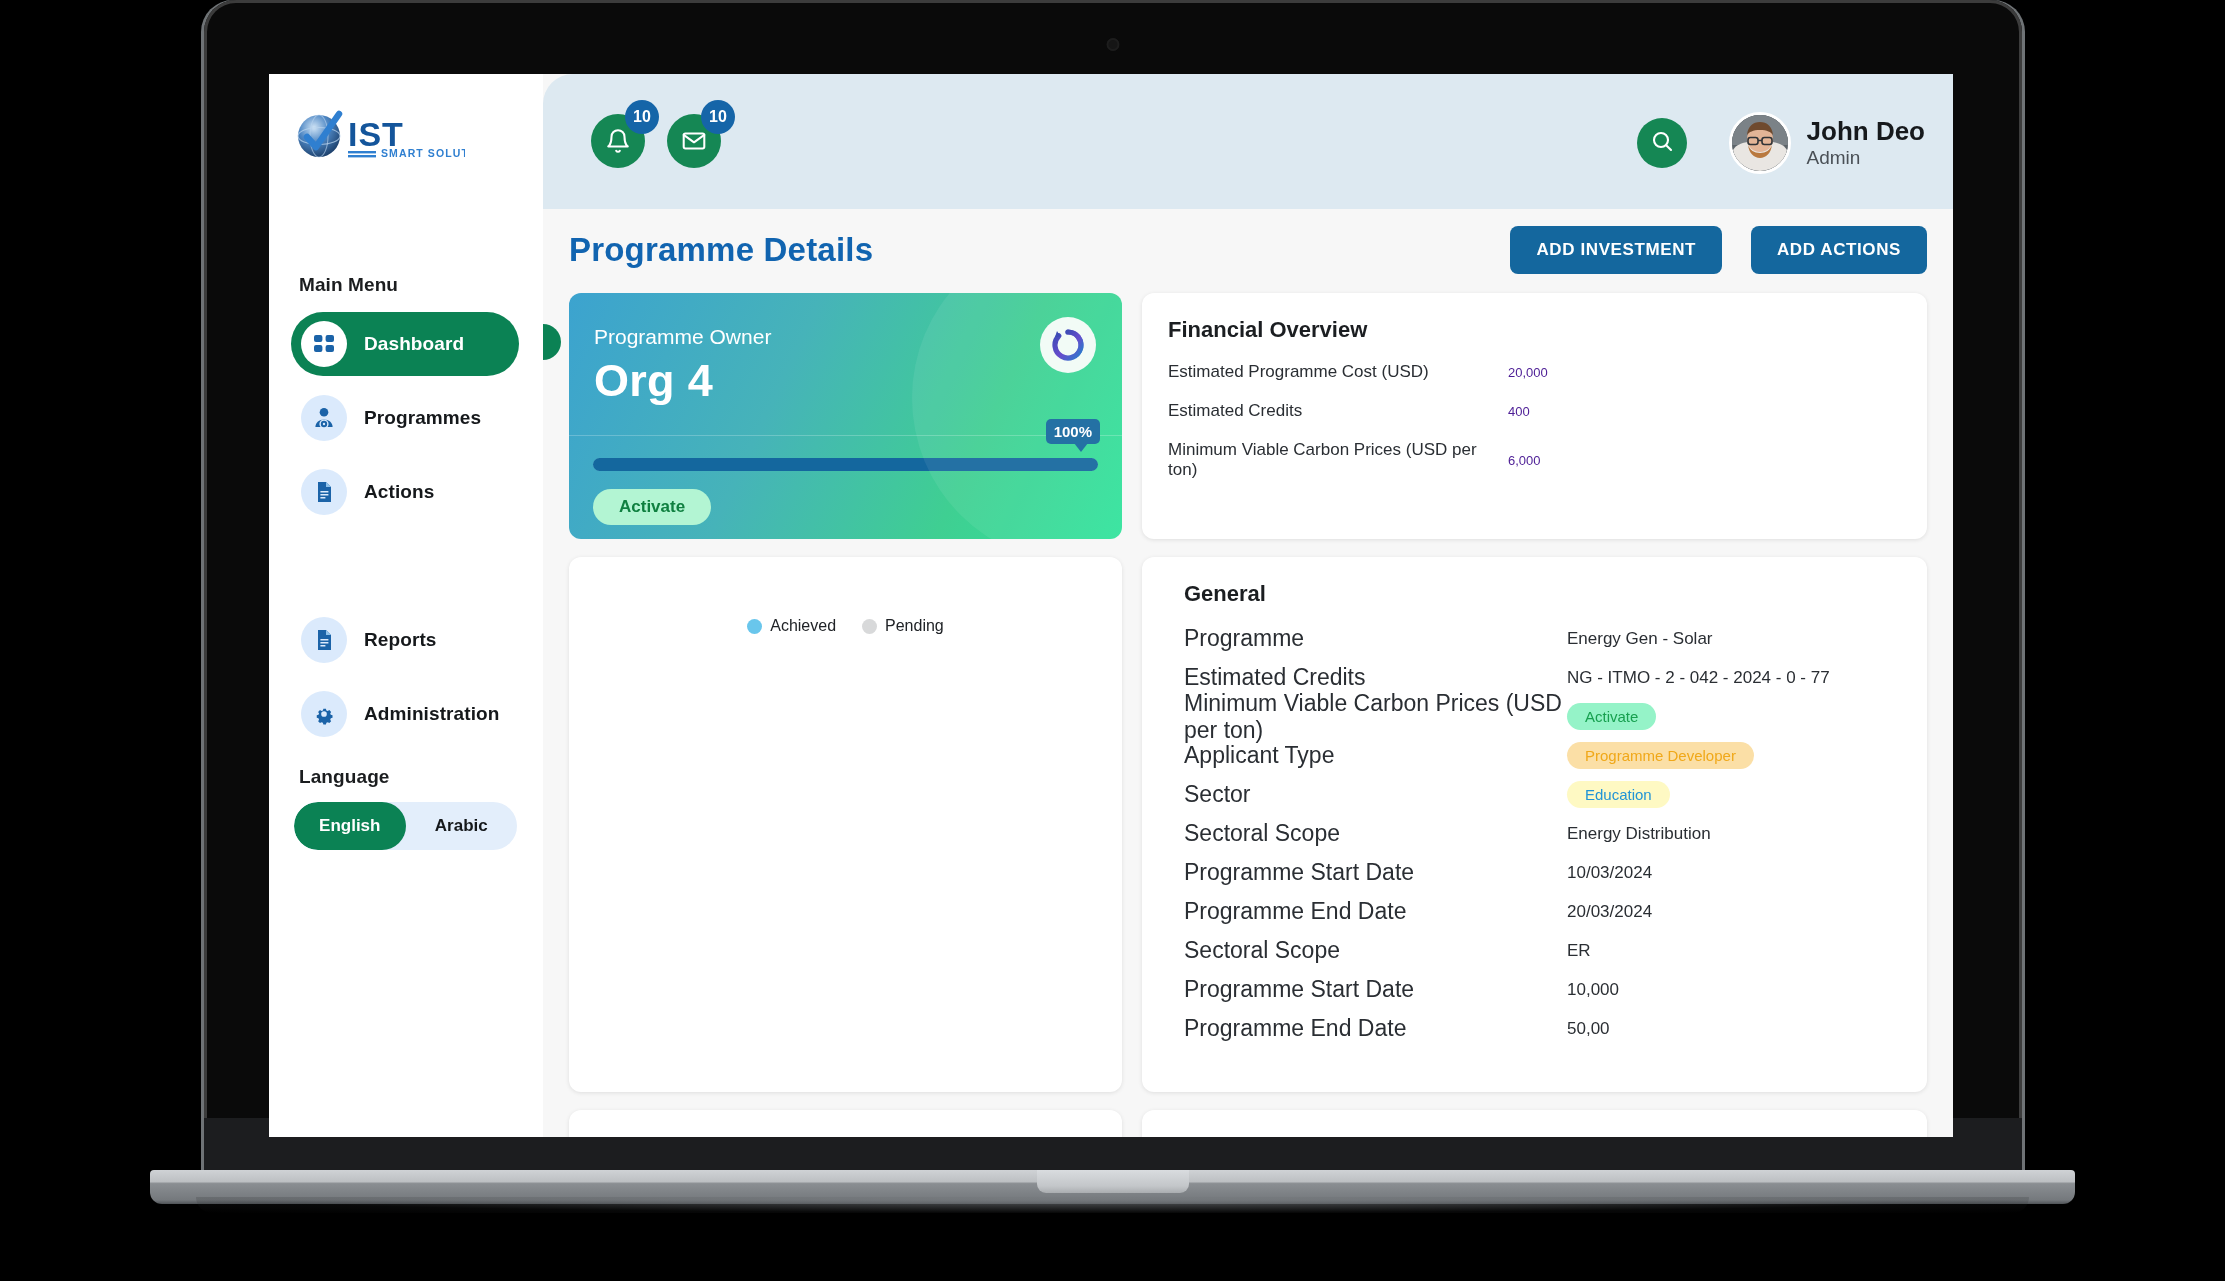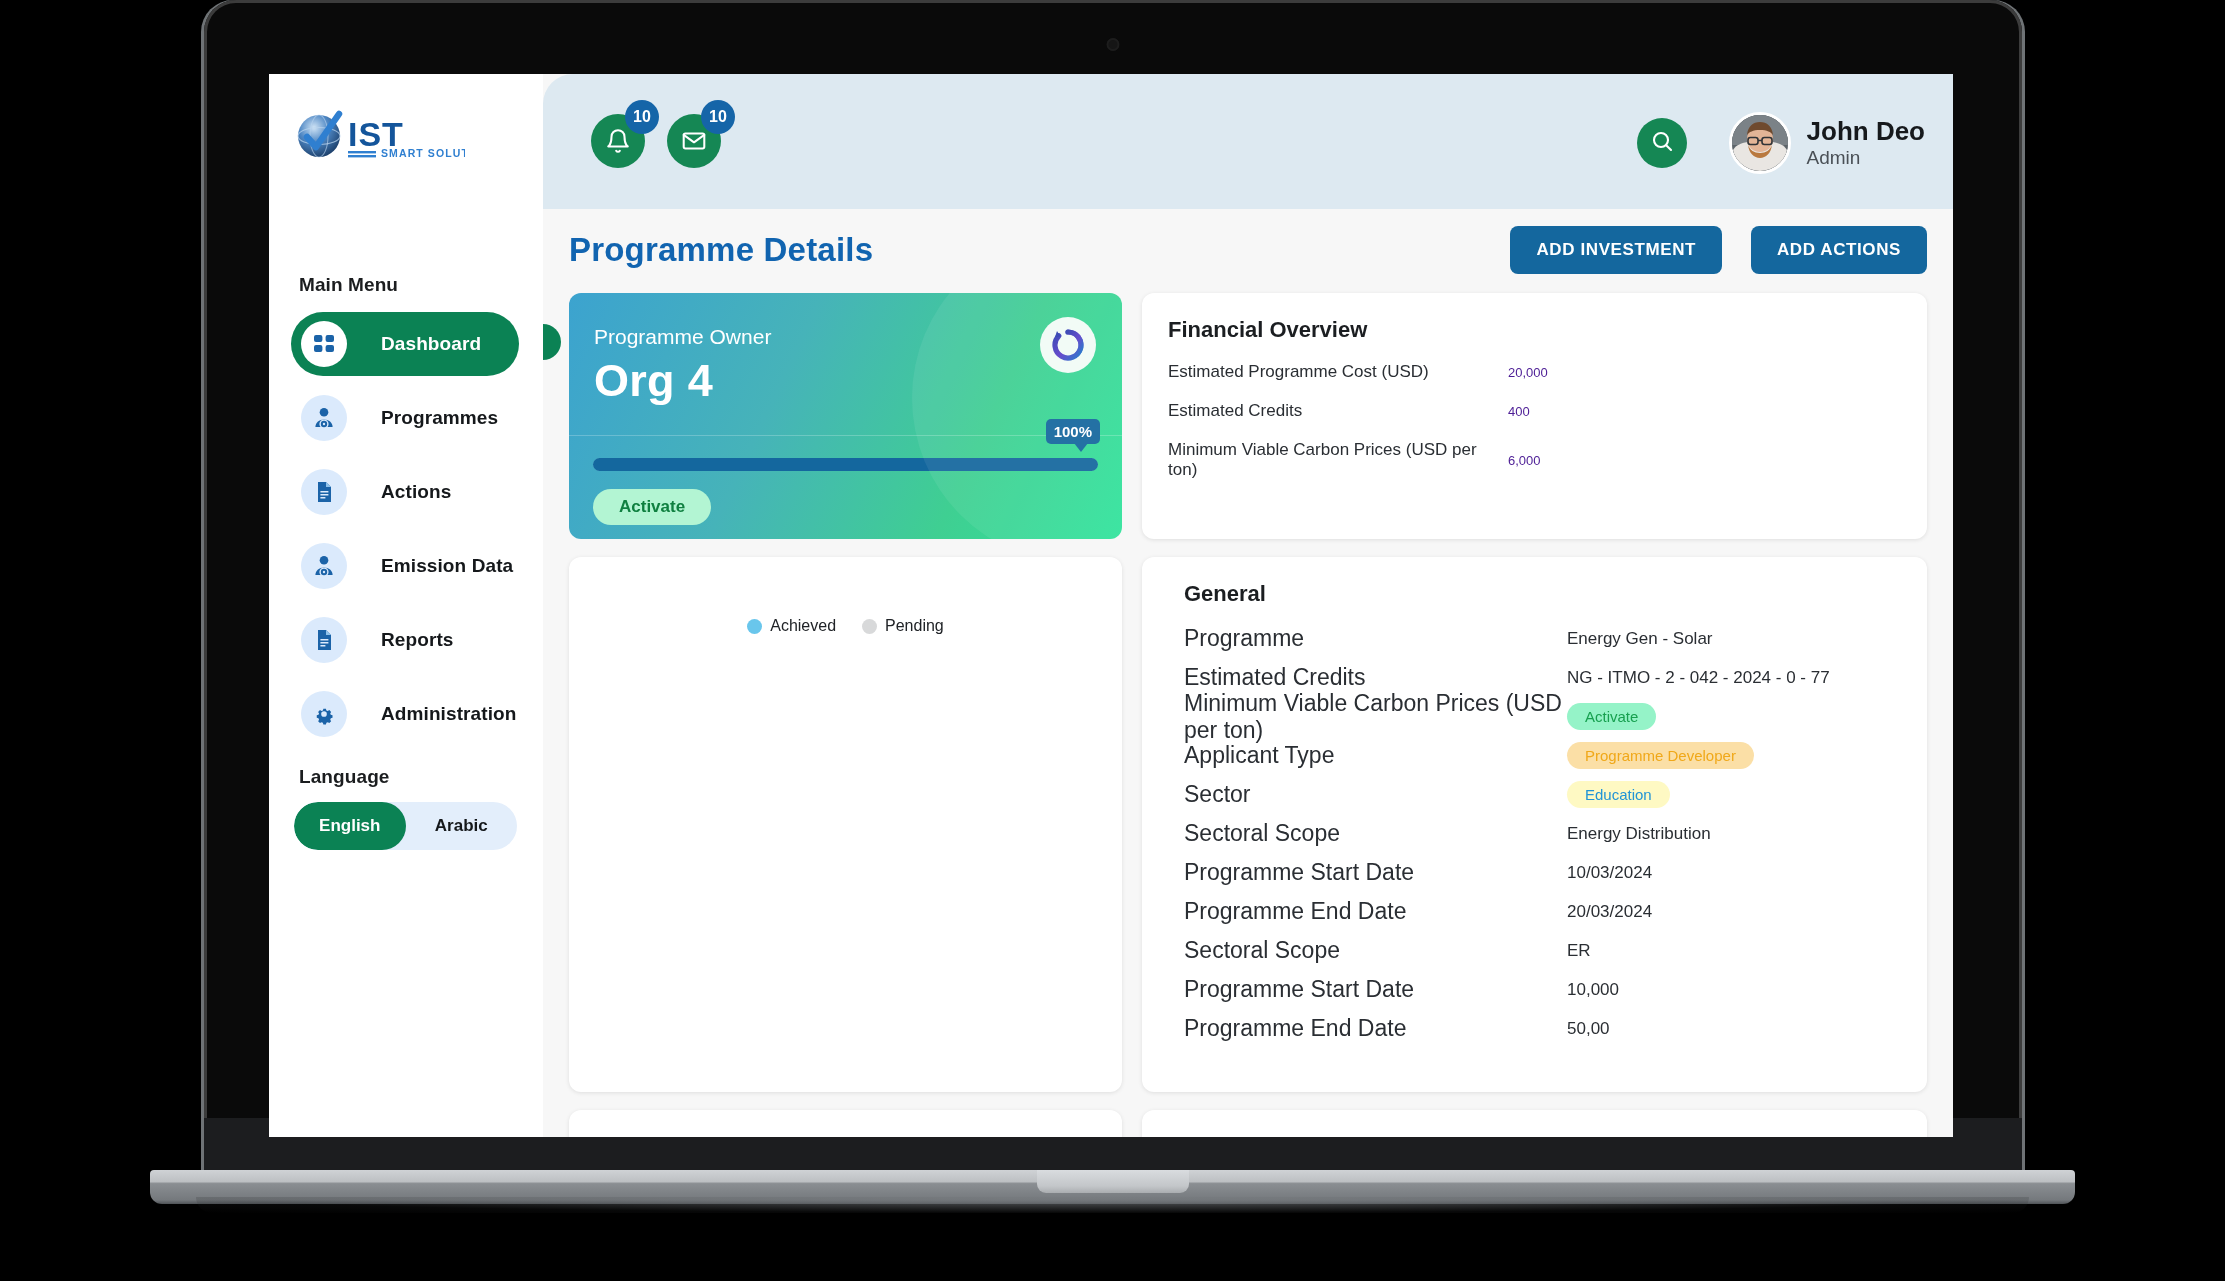--- a/index.html
+++ b/index.html
@@ -75,21 +75,21 @@
   .nav-item.active { background: #0b8254; }
   .nav-bubble {
     width: 46px; height: 46px; border-radius: 50%;
     margin-left: 10px; flex: none;
     display: flex; align-items: center; justify-content: center;
     background: #dbeafc;
   }
   .nav-item.active .nav-bubble { background: #ffffff; }
   .nav-bubble svg { display: block; }
   .nav-label {
-    margin-left: 34px; font-size: 19px; font-weight: 700; color: #15181b;
+    margin-left: 17px; font-size: 19px; font-weight: 700; color: #15181b;
     letter-spacing: .1px;
   }
   .nav-item.active .nav-label { color: #ffffff; }
 
   #nav-green-stub {
     position: absolute; left: 256px; top: 250px; width: 36px; height: 36px;
     background: #0b8254; border-radius: 50%; z-index: 4;
   }
 
   #lang-toggle {
@@ -350,32 +350,20 @@
           <path d="M6 2h8l5 5v15H6z"></path>
           <path d="M14 2v5h5z" fill="#8fc2ea"></path>
           <rect x="8.4" y="11" width="8" height="1.5" fill="#dbeafc"></rect>
           <rect x="8.4" y="14" width="8" height="1.5" fill="#dbeafc"></rect>
           <rect x="8.4" y="17" width="5" height="1.5" fill="#dbeafc"></rect>
         </svg>
       </span>
       <span class="nav-label">Actions</span>
     </div>
 
-    <div class="nav-item" style="top:460px">
-      <span class="nav-bubble">
-        <svg width="24" height="24" viewBox="0 0 24 24" fill="#1b63a8">
-          <circle cx="12" cy="6.3" r="4.3"></circle>
-          <path d="M3.4 21c0-4.6 3.9-7.6 8.6-7.6s8.6 3 8.6 7.6z"></path>
-          <circle cx="12" cy="18" r="4.6" fill="#dbeafc"></circle>
-          <circle cx="12" cy="18" r="3.2" fill="#1b63a8"></circle>
-          <circle cx="12" cy="18" r="1.2" fill="#dbeafc"></circle>
-        </svg>
-      </span>
-      <span class="nav-label">Emission Data</span>
-    </div>
 
     <div class="nav-item" style="top:534px">
       <span class="nav-bubble">
         <svg width="24" height="24" viewBox="0 0 24 24" fill="#1b63a8">
           <path d="M6 2h8l5 5v15H6z"></path>
           <path d="M14 2v5h5z" fill="#8fc2ea"></path>
           <rect x="8.4" y="11" width="8" height="1.5" fill="#dbeafc"></rect>
           <rect x="8.4" y="14" width="8" height="1.5" fill="#dbeafc"></rect>
           <rect x="8.4" y="17" width="5" height="1.5" fill="#dbeafc"></rect>
         </svg>

